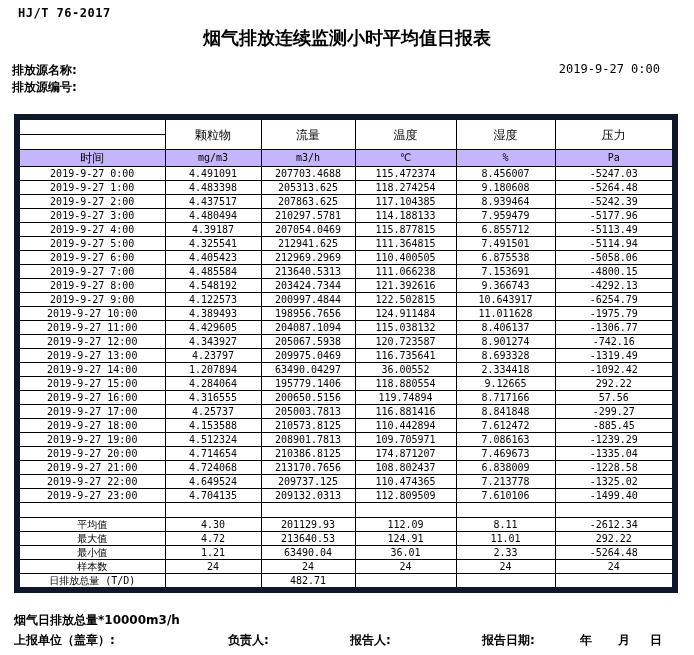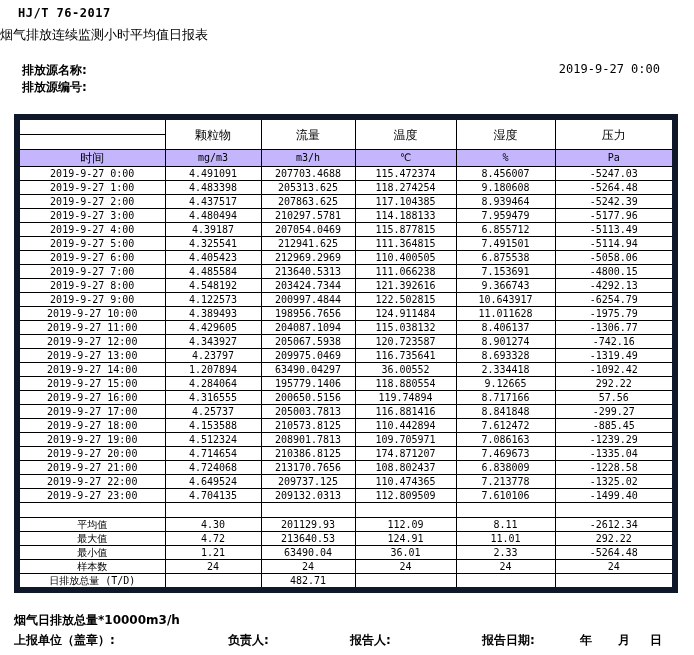--- a/index.html
+++ b/index.html
@@ -9,23 +9,23 @@
     -webkit-font-smoothing:none;
   }
   .page{position:relative;width:694px;height:569px;}
   .std{
     position:absolute;left:18px;top:6px;
     font-family:"DejaVu Sans Mono","DejaVu Sans",monospace;
     font-size:12px;font-weight:bold;letter-spacing:0.5px;
   }
   .title{
     position:absolute;left:0;top:26px;width:100%;
-    font-size:13px;font-weight:normal;
-  }
-  .meta{position:absolute;left:22px;top:62px;font-size:12px;font-weight:bold;line-height:17px;}
+    text-align:center;font-size:18px;font-weight:bold;
+  }
+  .meta{position:absolute;left:12px;top:62px;font-size:12px;font-weight:bold;line-height:17px;}
   .meta div{height:17px;}
   .report-datetime{
     position:absolute;right:34px;top:62px;
     font-family:"DejaVu Sans Mono","DejaVu Sans",monospace;
     font-size:12px;font-weight:normal;
   }
   table.report{
     position:absolute;left:14px;top:114px;
     border-collapse:collapse;border:6px solid #0f172a;
     table-layout:fixed;width:658px;

